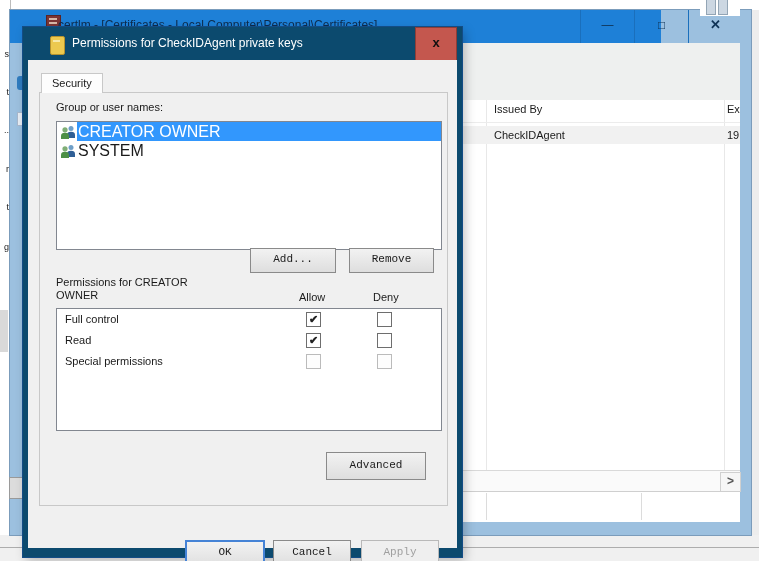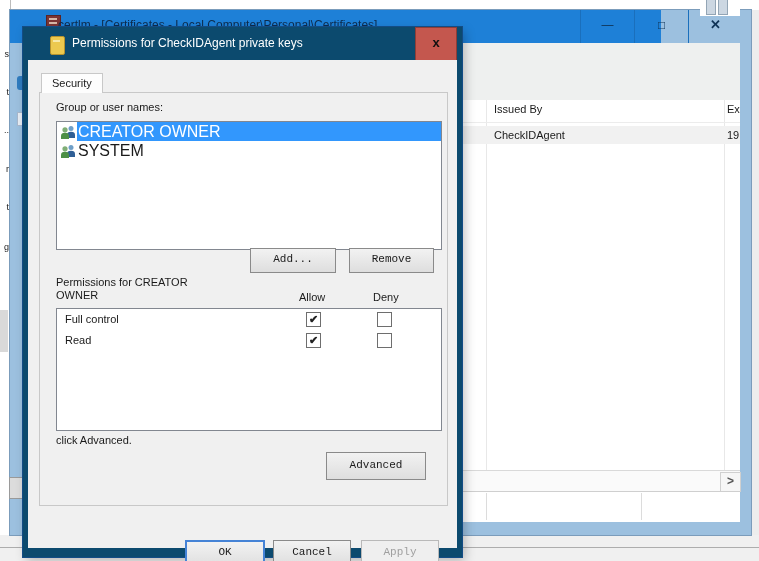--- a/index.html
+++ b/index.html
@@ -210,24 +210,28 @@
         <div class="perm-row">
           <span class="perm-name">Full control</span>
           <span class="cb allow"><span>✔</span></span>
           <span class="cb deny"></span>
         </div>
         <div class="perm-row">
           <span class="perm-name">Read</span>
           <span class="cb allow"><span>✔</span></span>
           <span class="cb deny"></span>
         </div>
+        <div class="perm-row">
+          <span class="perm-name">Special permissions</span>
+          <span class="cb allow disabled"></span>
+          <span class="cb deny disabled"></span>
+        </div>
       </div>
 
       <div class="abs lbl hint">
-        <div>click Advanced.</div>
       </div>
       <div class="abs btn btn-advanced">Advanced</div>
 
       <div class="abs btn btn-ok">OK</div>
       <div class="abs btn btn-cancel">Cancel</div>
       <div class="abs btn btn-apply">Apply</div>
     </div>
   </div>
 
 </div>

